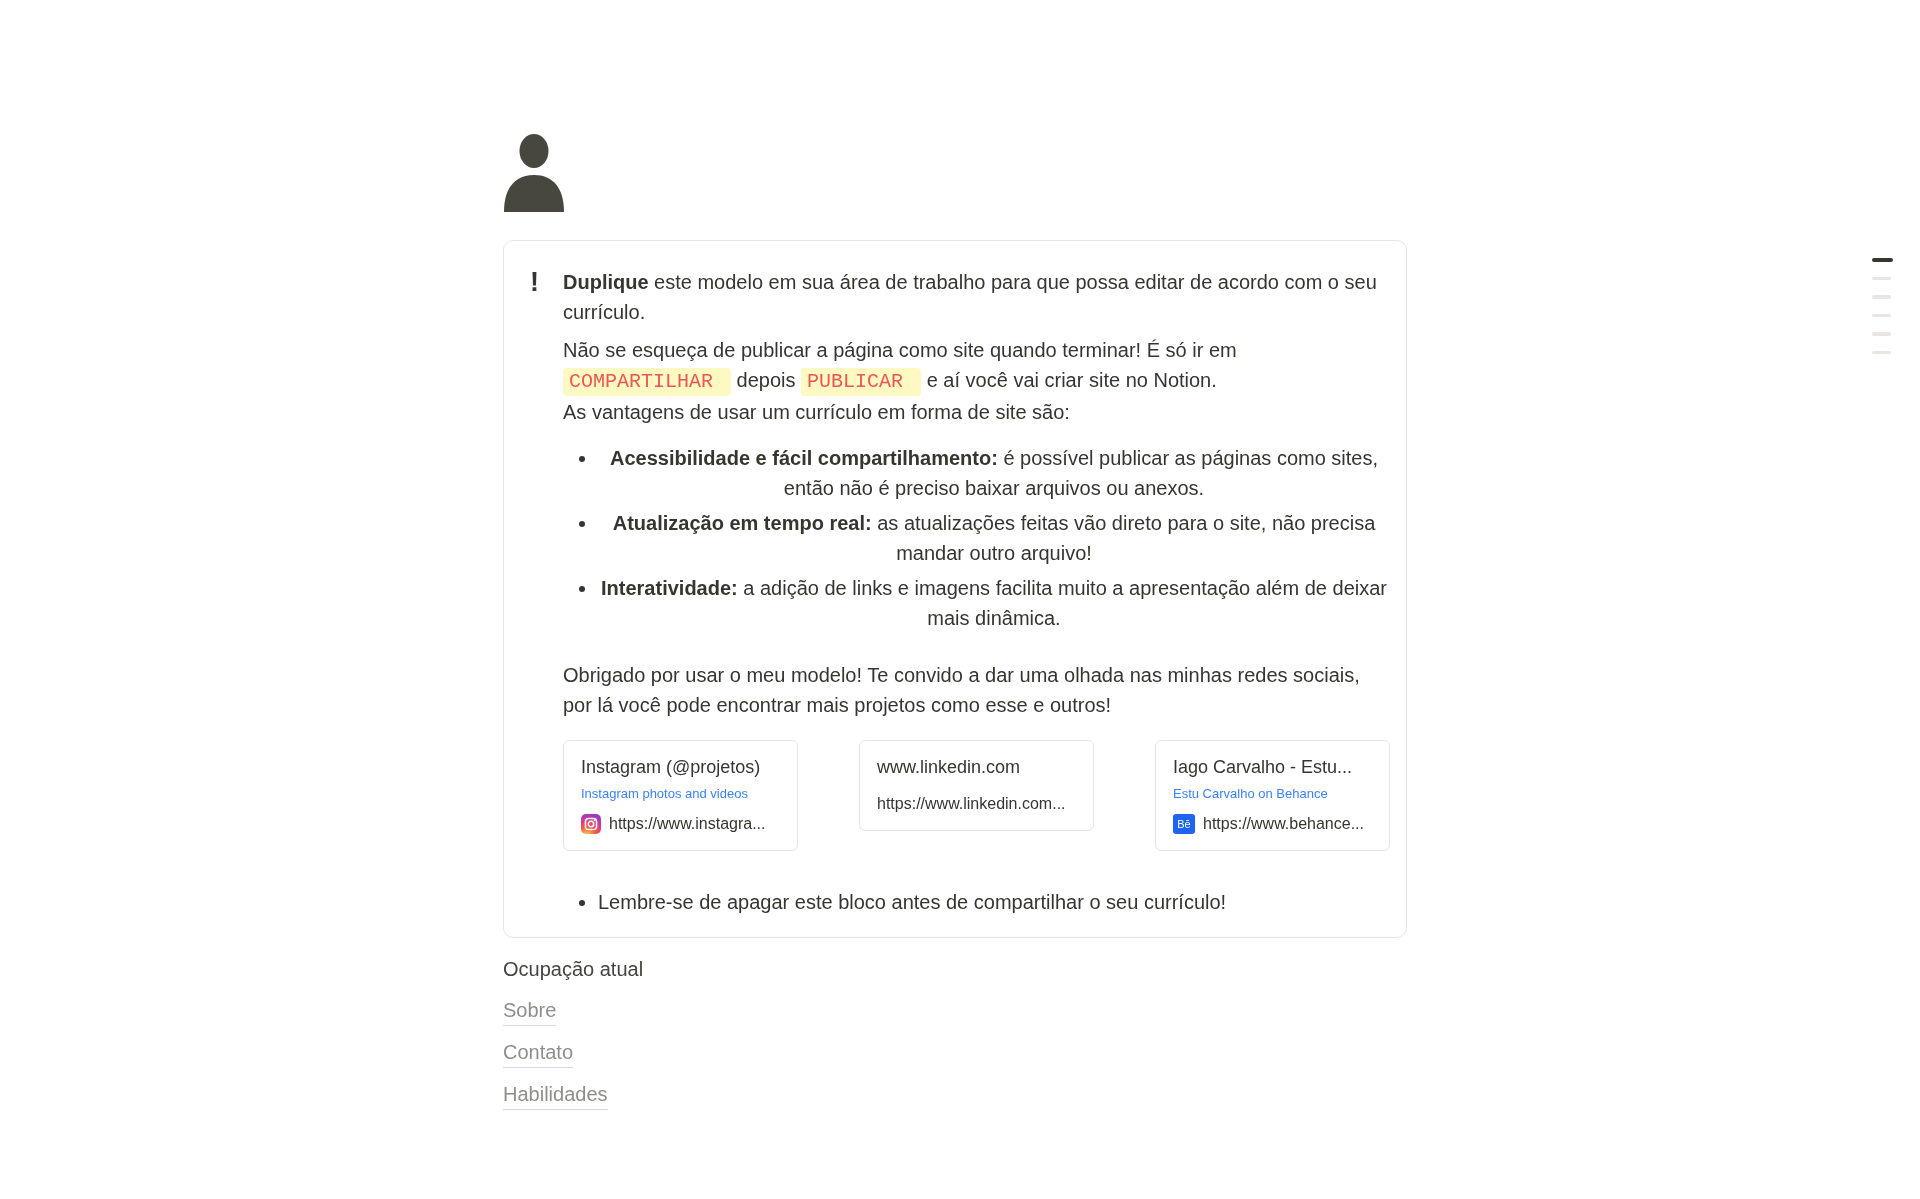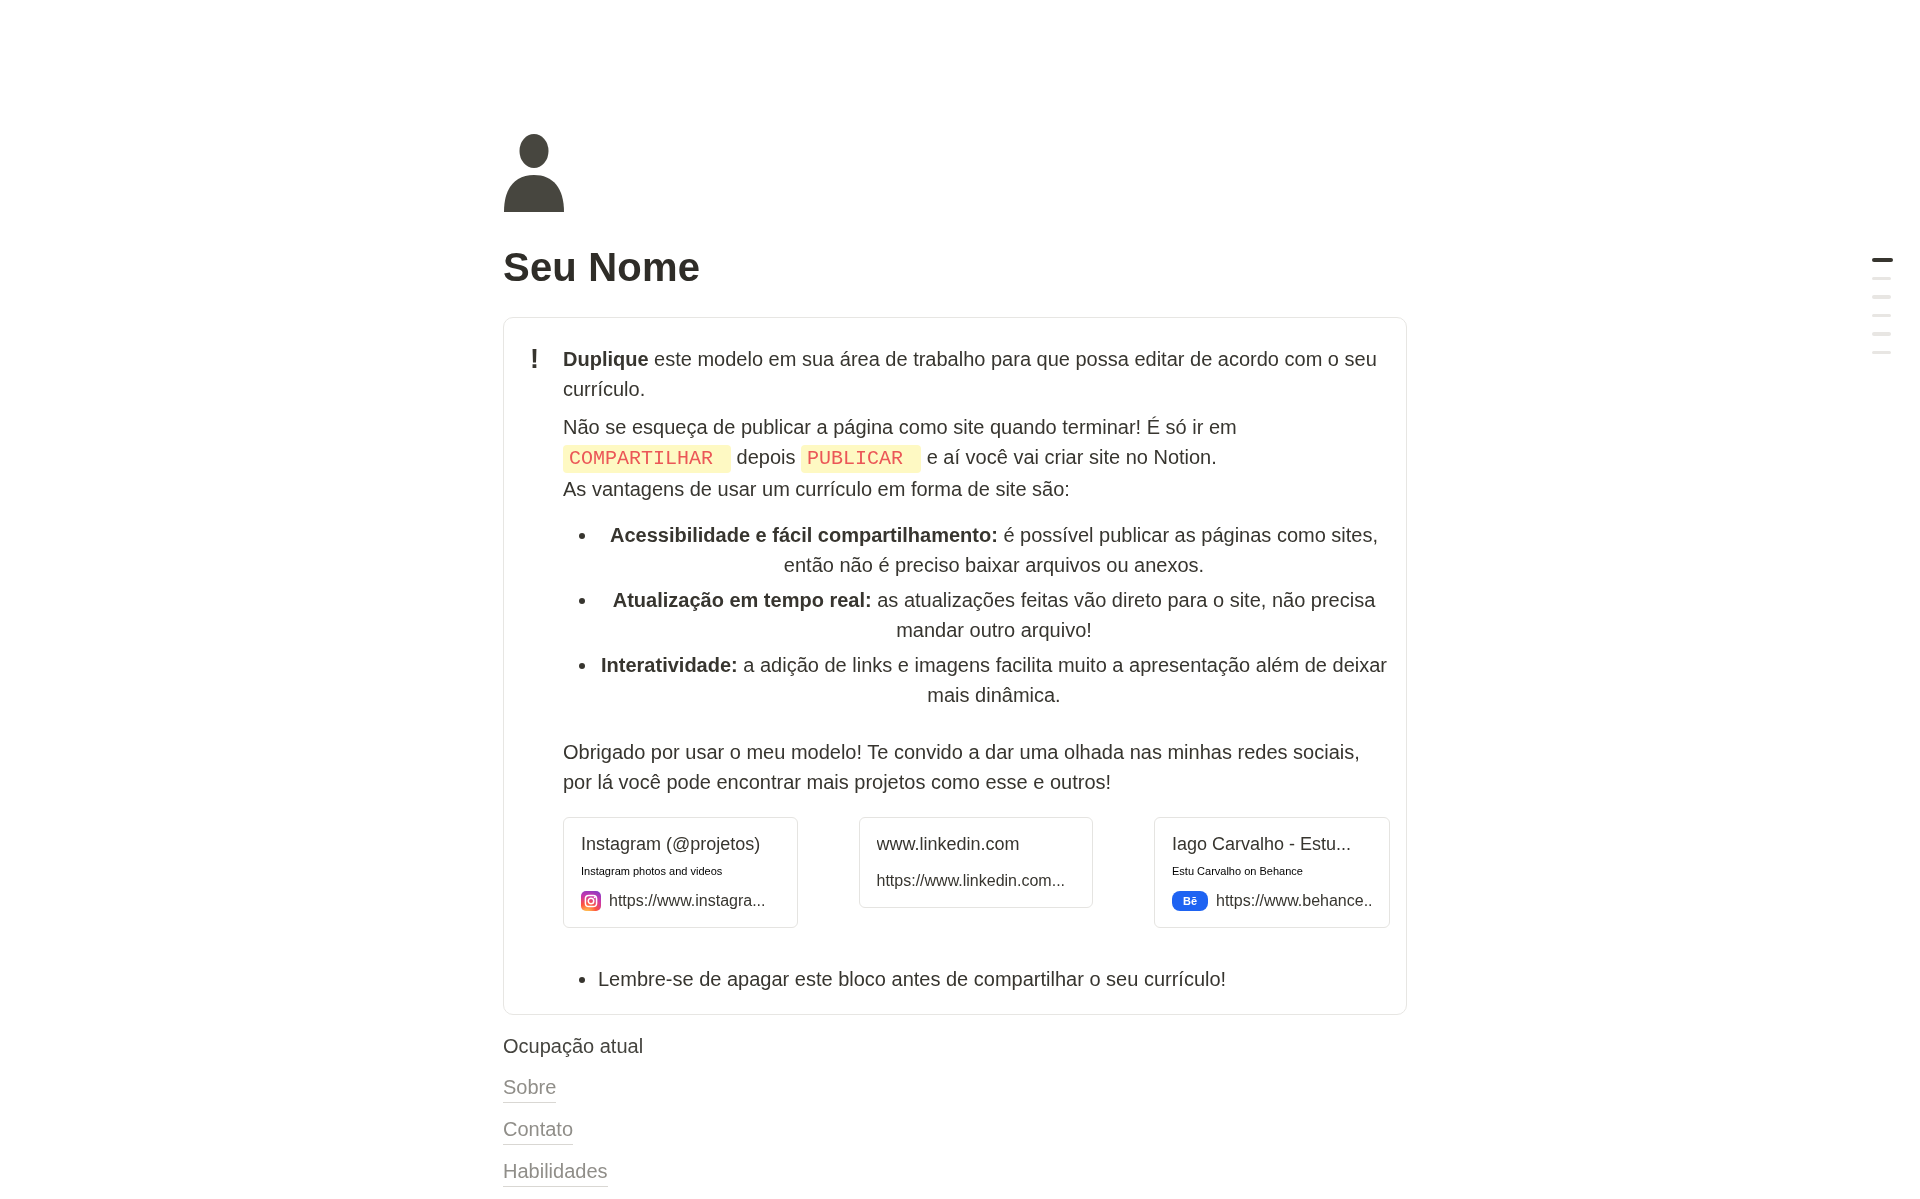--- a/index.html
+++ b/index.html
@@ -68,35 +68,35 @@
     background: #fff;
     padding: 14px 17px 15px 17px;
     cursor: pointer;
   }
   .bookmark-title {
     font-size: 18px; color: #37352F; line-height: 24px;
     white-space: nowrap; overflow: hidden;
   }
   .bookmark-desc {
     margin-top: 5px;
-    font-size: 11px; color: #000000; line-height: 20px;
+    font-size: 13px; color: #3b82f6; line-height: 20px;
   }
   .bookmark-link {
     margin-top: 9px;
     display: flex; align-items: center; gap: 8px;
     font-size: 16px; color: #37352F; line-height: 22px;
     white-space: nowrap; overflow: hidden;
   }
   .bookmark-link.no-icon { margin-top: 14px; }
   .fav { flex: 0 0 auto; width: 20px; height: 20px; }
   .behance-badge {
     flex: 0 0 auto;
-    width: 36px; height: 20px; border-radius: 8px;
+    width: 22px; height: 20px; border-radius: 3px;
     background: #1E63F2; color: #fff;
-    font-size: 11px; font-weight: 700;
+    font-size: 11px; font-weight: 400;
     display: flex; align-items: center; justify-content: center;
     letter-spacing: 0;
   }
 
   ul.final-note { margin: 0; padding-left: 35px; }
 
   
   .below { margin-top: 16px; font-size: 20px; line-height: 30px; }
   .occupation { color: #45443f; margin-bottom: 11px; }
   .page-link {
@@ -119,21 +119,20 @@
 </head>
 <body>
 
 <div class="page">
 
   <svg class="page-icon" viewBox="0 0 62 80" width="62" height="80" aria-hidden="true">
     <ellipse cx="31" cy="18" rx="14.5" ry="17" fill="#47463F"></ellipse>
     <path d="M1 79 C1 55 12 42 31 42 C50 42 61 55 61 79 Z" fill="#47463F"></path>
   </svg>
 
-  <h1 class="page-title">Seu Nome</h1>
 
   <div class="callout">
     <div class="callout-icon-col">
       <span class="callout-icon">!</span>
     </div>
     <div class="callout-body">
 
       <p><span class="b">Duplique</span><span> este modelo em sua área de trabalho para que possa editar de acordo com o seu currículo.</span></p>
 
       <p><span>Não se esqueça de publicar a página como site quando terminar! É só ir em </span><span class="code-badge">COMPARTILHAR</span><span> depois </span><span class="code-badge">PUBLICAR</span><span> e aí você vai criar site no Notion.</span><br><span>As vantagens de usar um currículo em forma de site são:</span></p>

